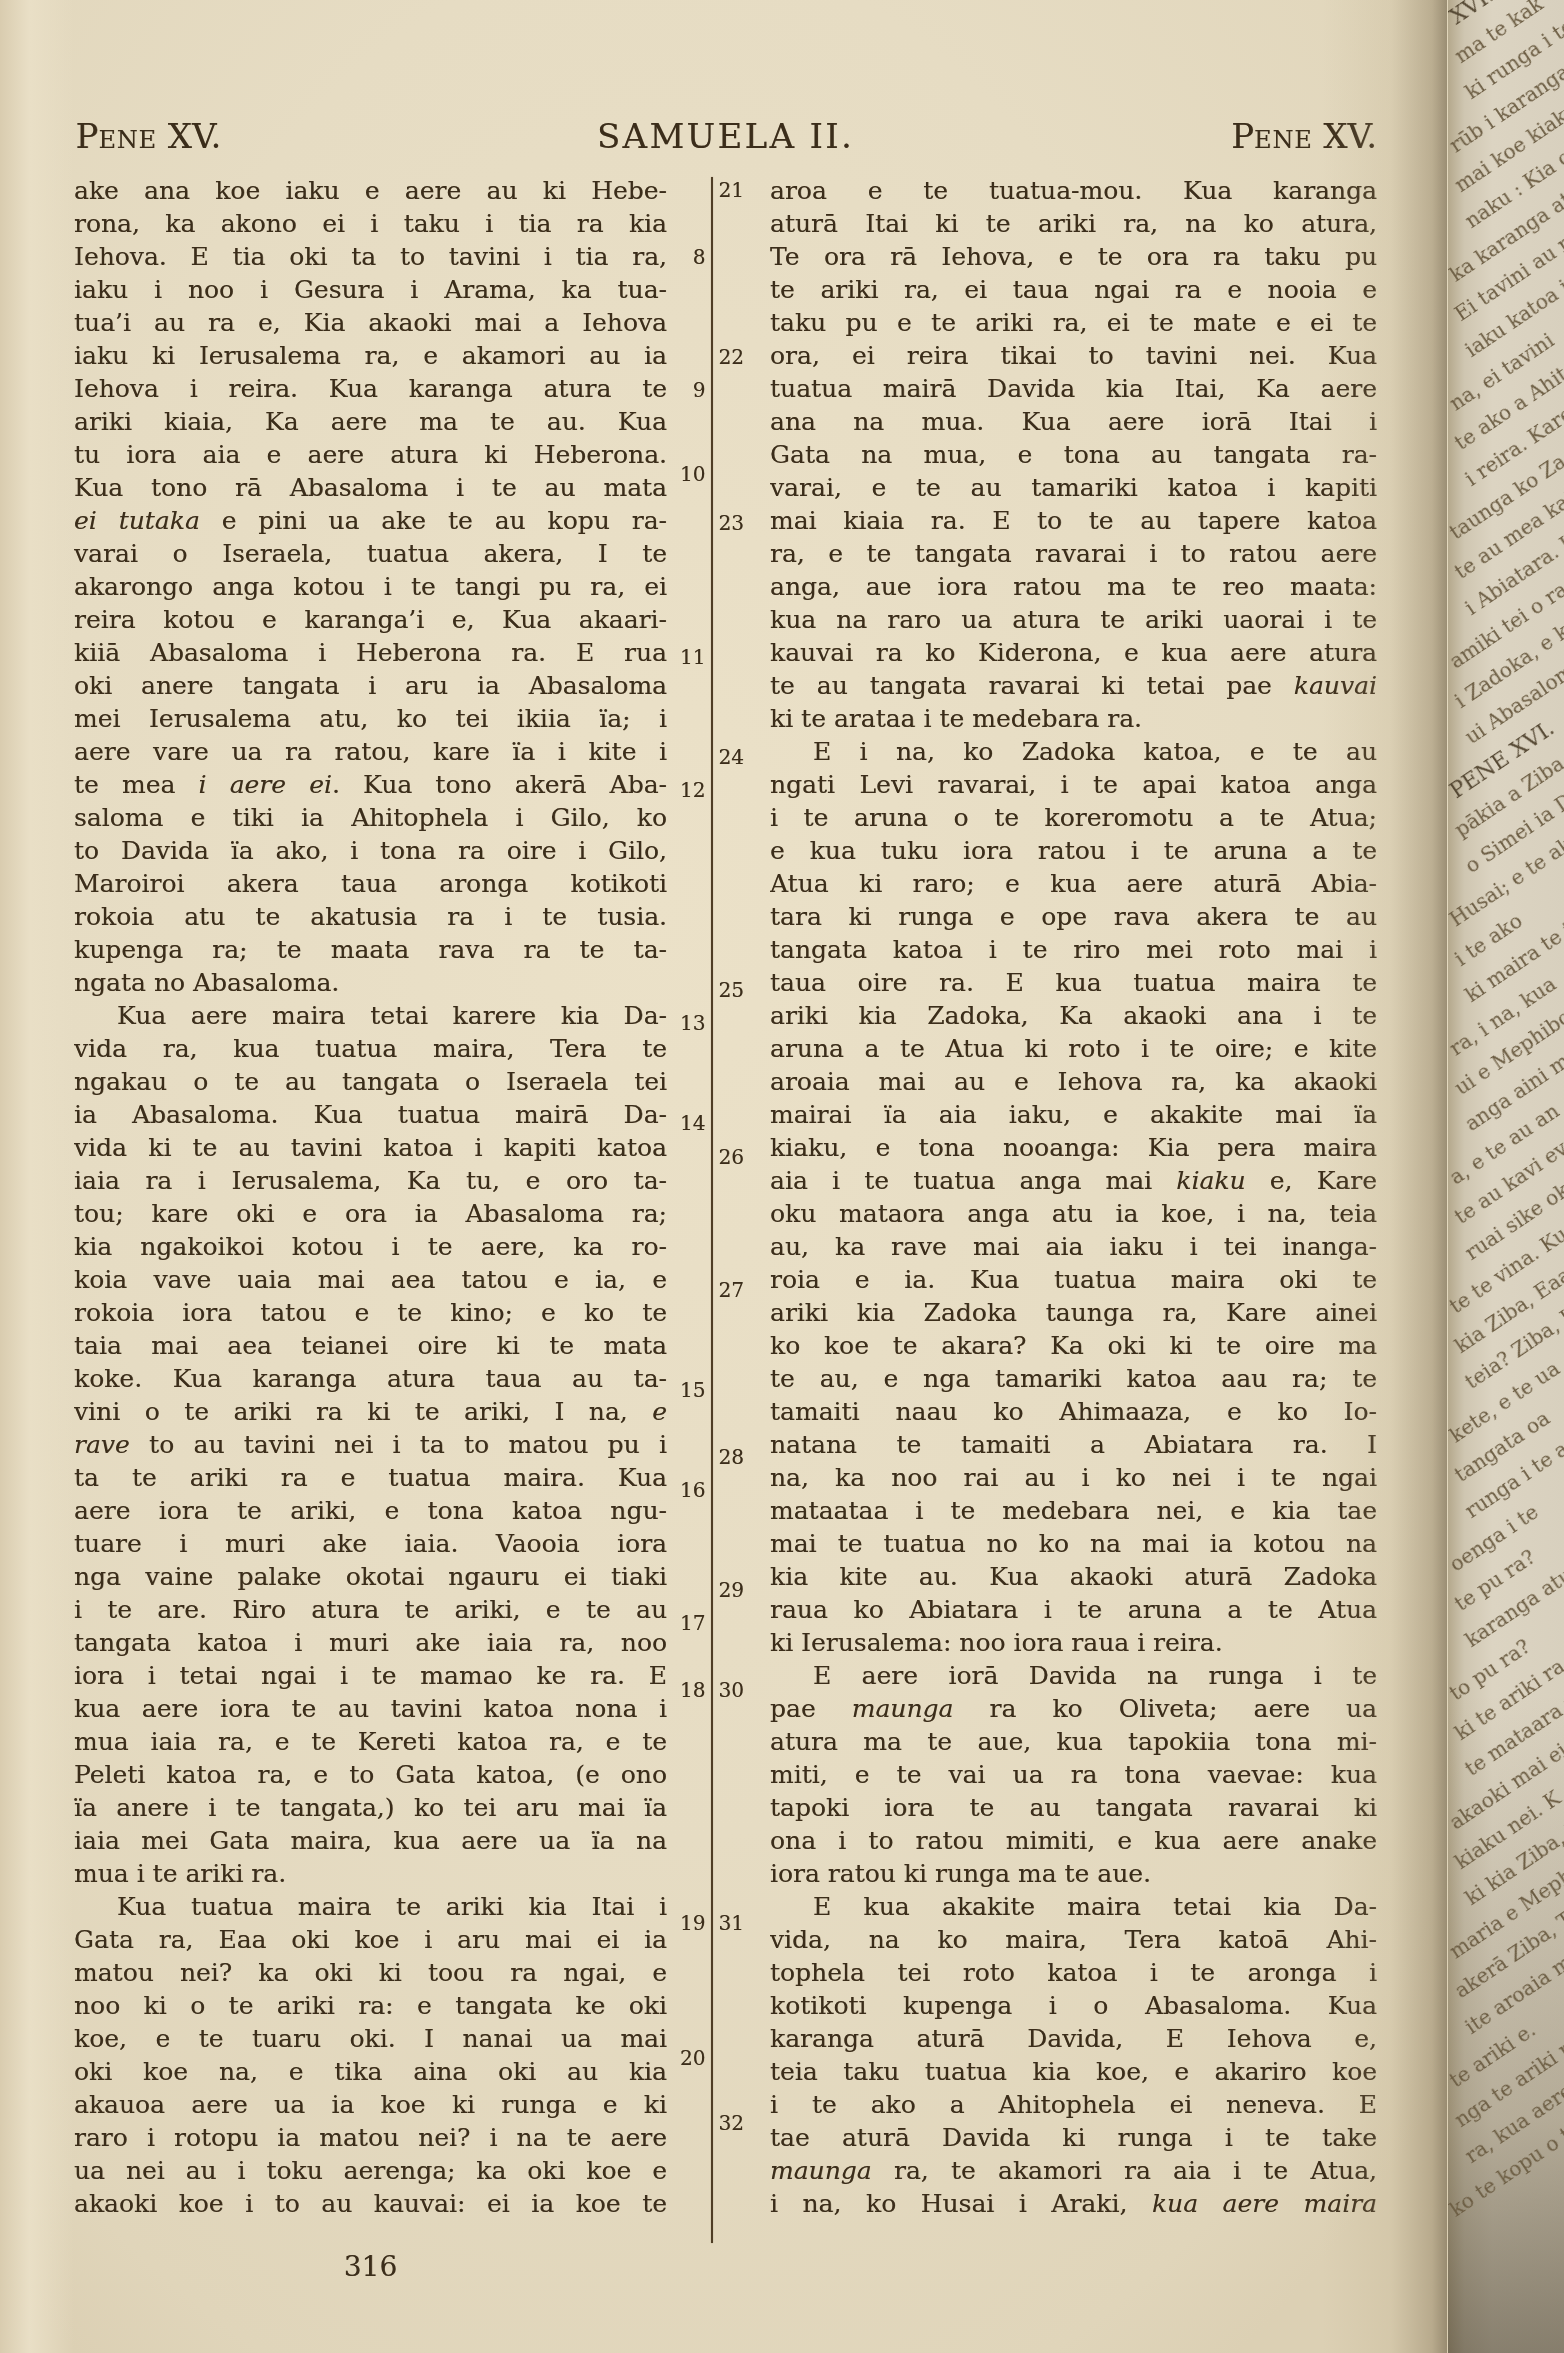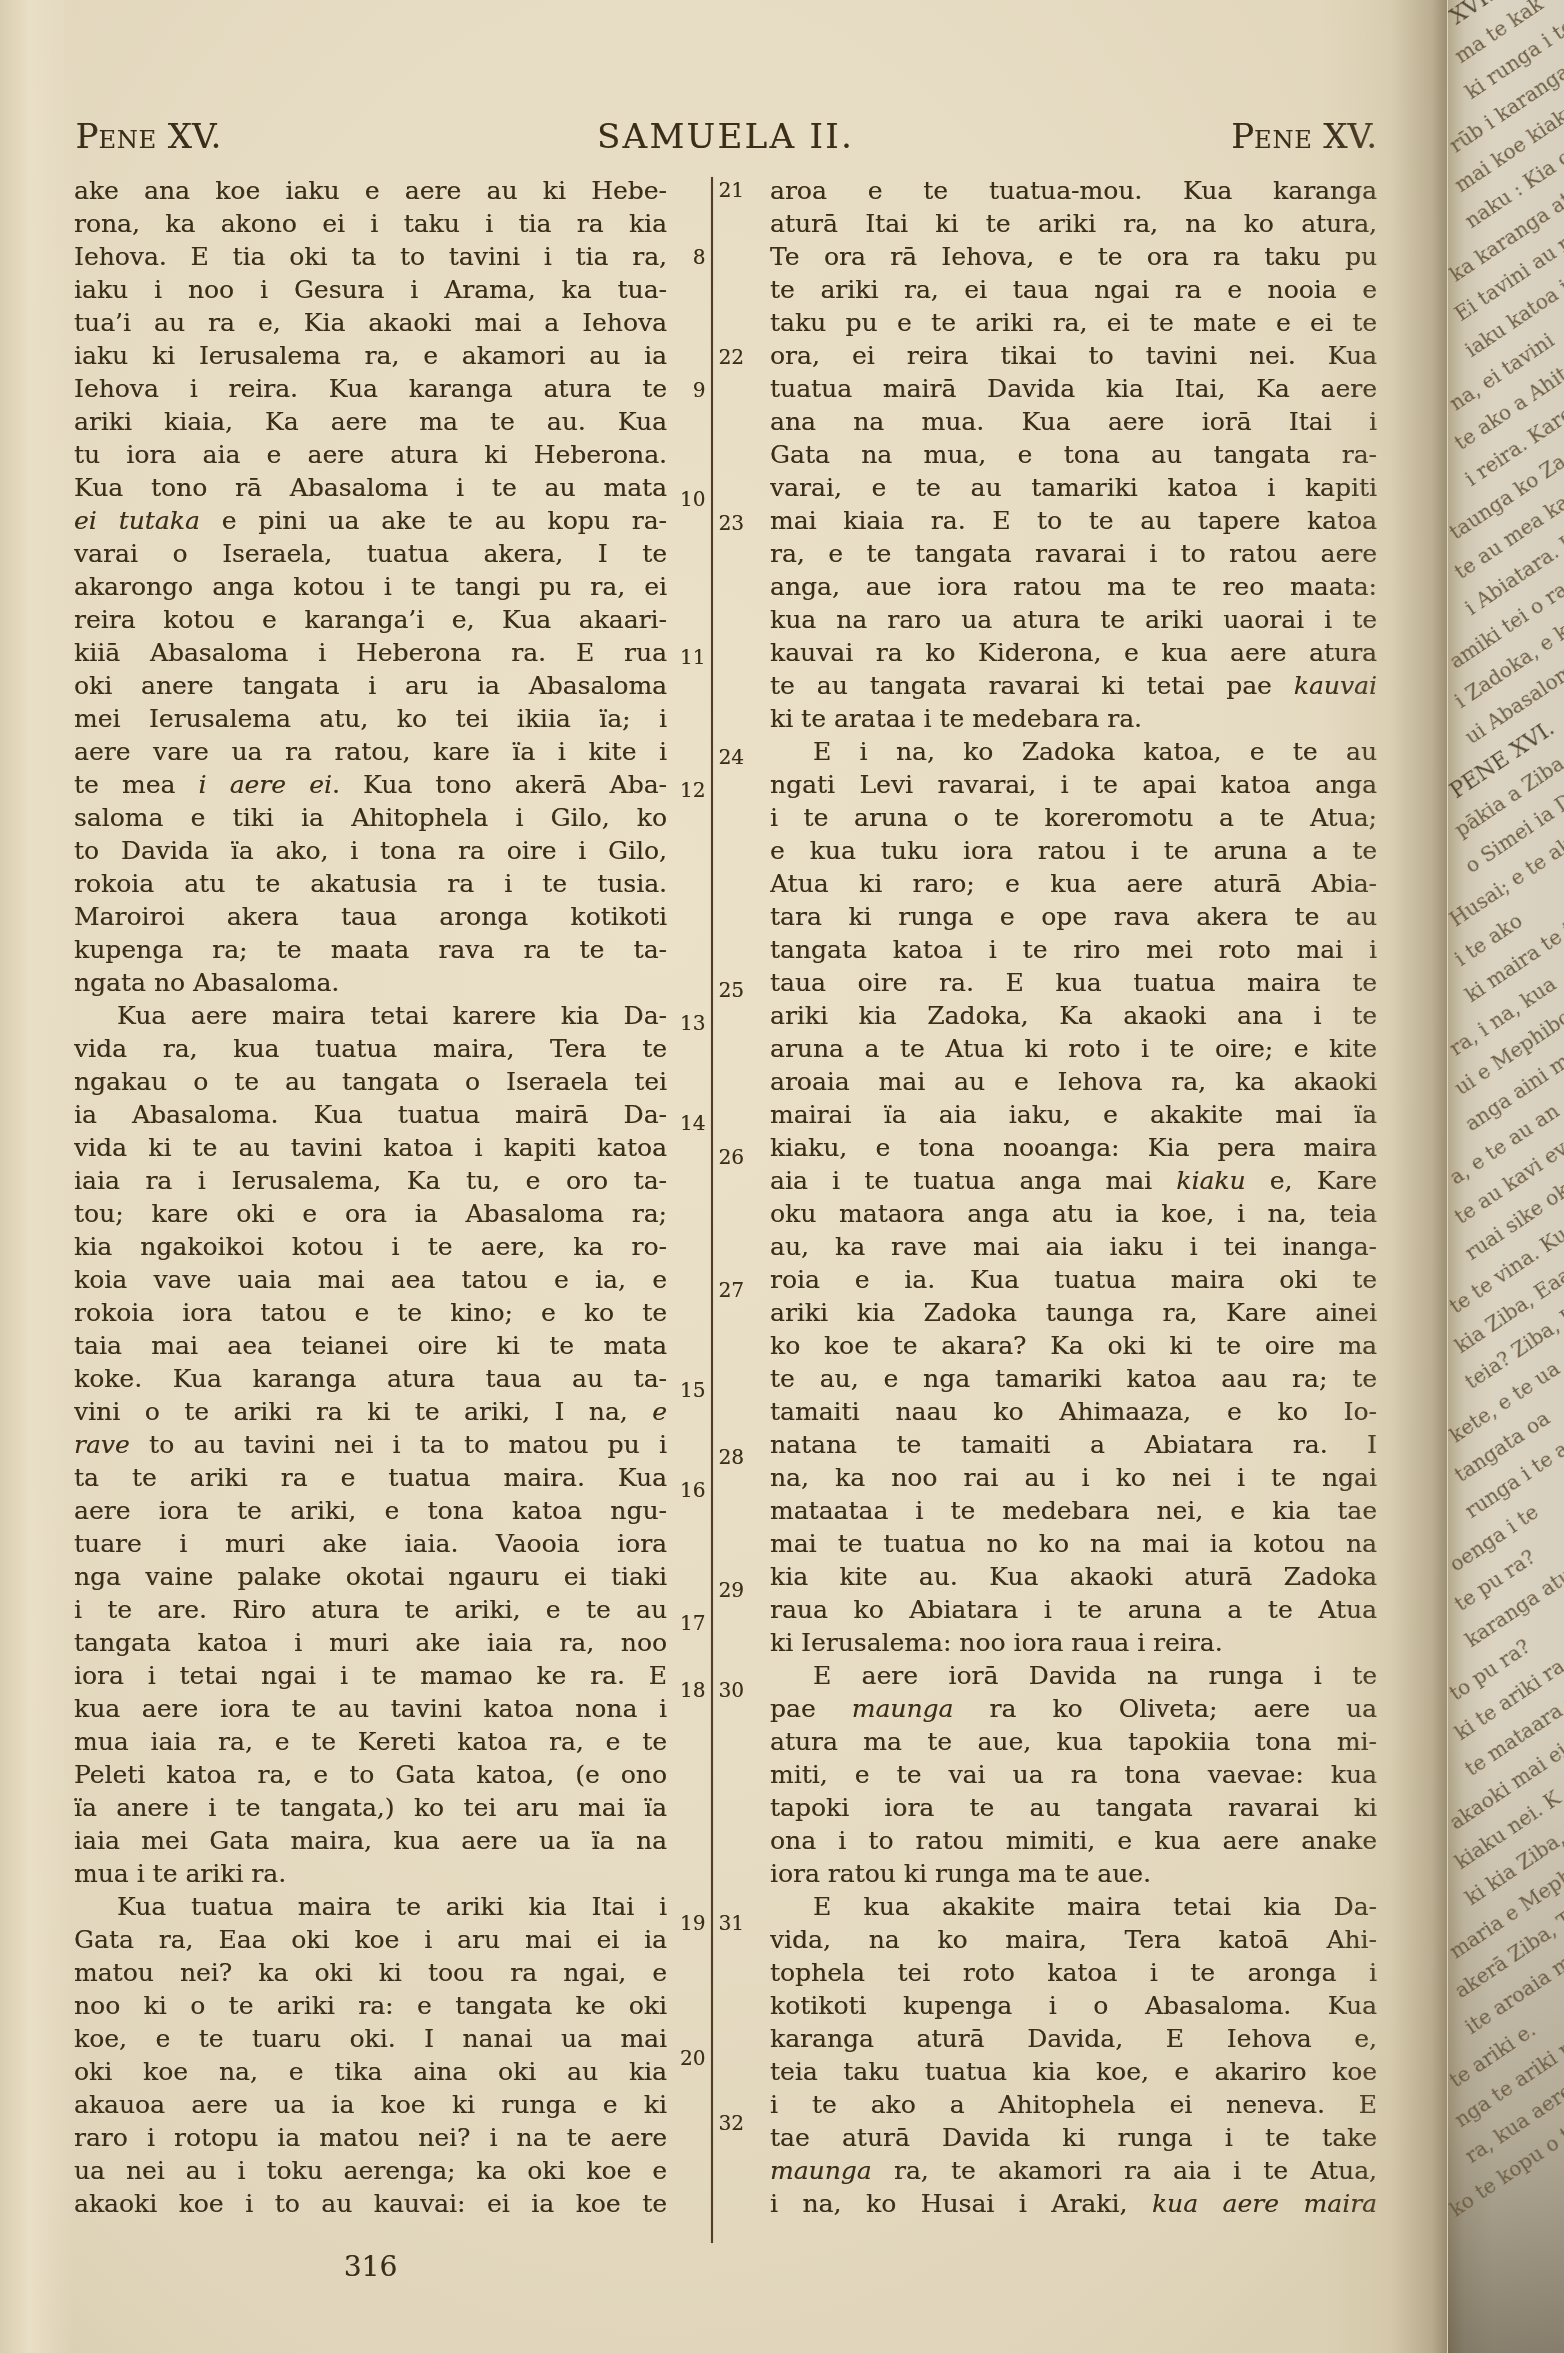--- a/index.html
+++ b/index.html
@@ -103,22 +103,22 @@
       <div class="line"><span>varai o Iseraela, tuatua akera, I te</span></div>
       <div class="line"><span>akarongo anga kotou i te tangi pu ra, ei</span></div>
       <div class="line"><span>reira kotou e karanga’i e, Kua akaari-</span></div>
       <div class="line"><span>kiiā Abasaloma i Heberona ra.  E rua</span></div>
       <div class="line"><span>oki anere tangata i aru ia Abasaloma</span></div>
       <div class="line"><span>mei Ierusalema atu, ko tei ikiia ïa; i</span></div>
       <div class="line"><span>aere vare ua ra ratou, kare ïa i kite i</span></div>
       <div class="line"><span>te mea </span><i>i aere ei</i><span>.  Kua tono akerā Aba-</span></div>
       <div class="line"><span>saloma e tiki ia Ahitophela i Gilo, ko</span></div>
       <div class="line"><span>to Davida ïa ako, i tona ra oire i Gilo,</span></div>
+      <div class="line"><span>Maroiroi akera taua aronga kotikoti</span></div>
       <div class="line"><span>rokoia atu te akatusia ra i te tusia.</span></div>
-      <div class="line"><span>Maroiroi akera taua aronga kotikoti</span></div>
       <div class="line"><span>kupenga ra; te maata rava ra te ta-</span></div>
       <div class="line endline"><span>ngata no Abasaloma.</span></div>
       <div class="line indent"><span>Kua aere maira tetai karere kia Da-</span></div>
       <div class="line"><span>vida ra, kua tuatua maira, Tera te</span></div>
       <div class="line"><span>ngakau o te au tangata o Iseraela tei</span></div>
       <div class="line"><span>ia Abasaloma.  Kua tuatua mairā Da-</span></div>
       <div class="line"><span>vida ki te au tavini katoa i kapiti katoa</span></div>
       <div class="line"><span>iaia ra i Ierusalema, Ka tu, e oro ta-</span></div>
       <div class="line"><span>tou; kare oki e ora ia Abasaloma ra;</span></div>
       <div class="line"><span>kia ngakoikoi kotou i te aere, ka ro-</span></div>
@@ -148,21 +148,21 @@
       <div class="line"><span>koe, e te tuaru oki.  I nanai ua mai</span></div>
       <div class="line"><span>oki koe na, e tika aina oki au kia</span></div>
       <div class="line"><span>akauoa aere ua ia koe ki runga e ki</span></div>
       <div class="line"><span>raro i rotopu ia matou nei? i na te aere</span></div>
       <div class="line"><span>ua nei au i toku aerenga; ka oki koe e</span></div>
       <div class="line"><span>akaoki koe i to au kauvai: ei ia koe te</span></div>
     </div>
   <div class="nums left-nums" id="left-nums">
       <div class="vnum" style="top: 67px;">8</div>
       <div class="vnum" style="top: 200px;">9</div>
-      <div class="vnum" style="top: 309px;">10</div>
+      <div class="vnum" style="top: 284px;">10</div>
       <div class="vnum" style="top: 467px;">11</div>
       <div class="vnum" style="top: 600px;">12</div>
       <div class="vnum" style="top: 833px;">13</div>
       <div class="vnum" style="top: 933px;">14</div>
       <div class="vnum" style="top: 1200px;">15</div>
       <div class="vnum" style="top: 1300px;">16</div>
       <div class="vnum" style="top: 1433px;">17</div>
       <div class="vnum" style="top: 1500px; margin-left: 32px;">18</div>
       <div class="vnum" style="top: 1733px;">19</div>
       <div class="vnum" style="top: 1868px;">20</div>

